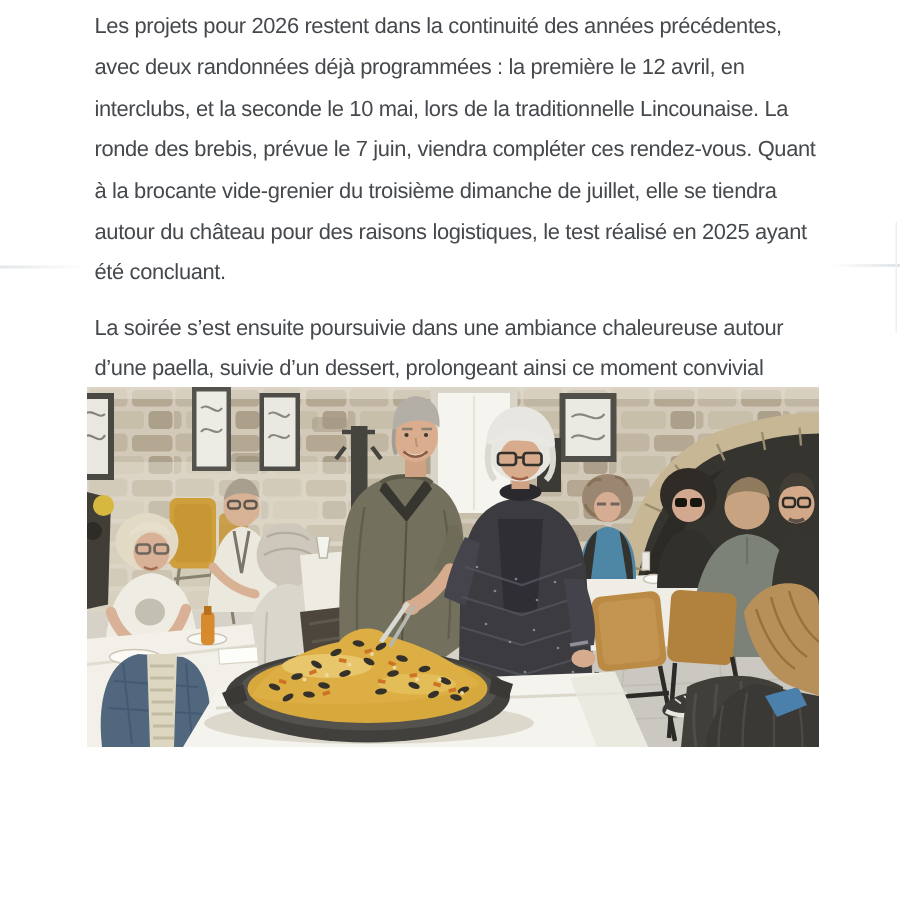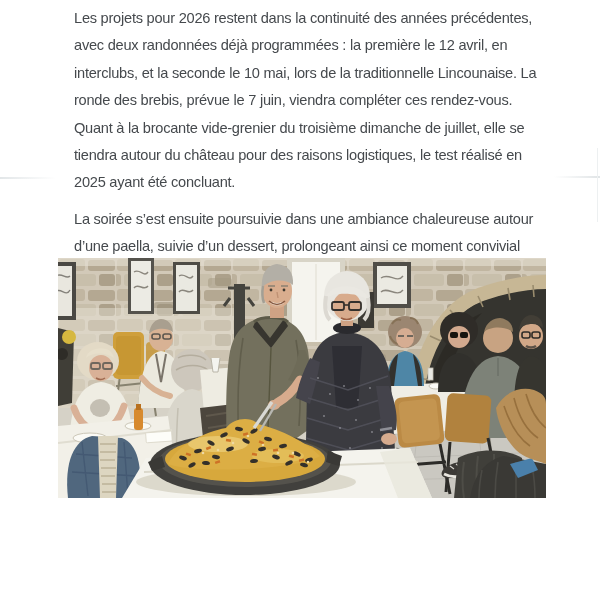--- a/index.html
+++ b/index.html
@@ -6,21 +6,21 @@
   body{
     width:600px;height:600px;background:#ffffff;overflow:hidden;
     font-family:"Liberation Sans",sans-serif;
   }
   .page{position:relative;width:600px;height:600px;background:#ffffff;}
   .article-text{
     position:absolute;left:62px;top:5px;width:484px;
     font-size:14.6px;line-height:27.4px;letter-spacing:-0.24px;
     color:#45494d;
   }
-  .article-text p{margin:0 0 9px 12px;}
+  .article-text p{margin:0 0 9px 1px;}
   figure.photo{
     position:absolute;left:58px;top:258px;width:488px;height:240px;
     margin:0;overflow:hidden;background:#d3cbba;
   }
   figure.photo svg{display:block;}
   .artifact-left{position:absolute;left:0;top:177px;width:56px;height:2px;
     background:linear-gradient(to right,#e2e6e8,rgba(255,255,255,0));}
   .artifact-right{position:absolute;right:0;top:176px;width:46px;height:2px;
     background:linear-gradient(to left,#e0e4e6,rgba(255,255,255,0));}
   .artifact-vright{position:absolute;right:2px;top:148px;width:1px;height:74px;background:#edf0f1;}

